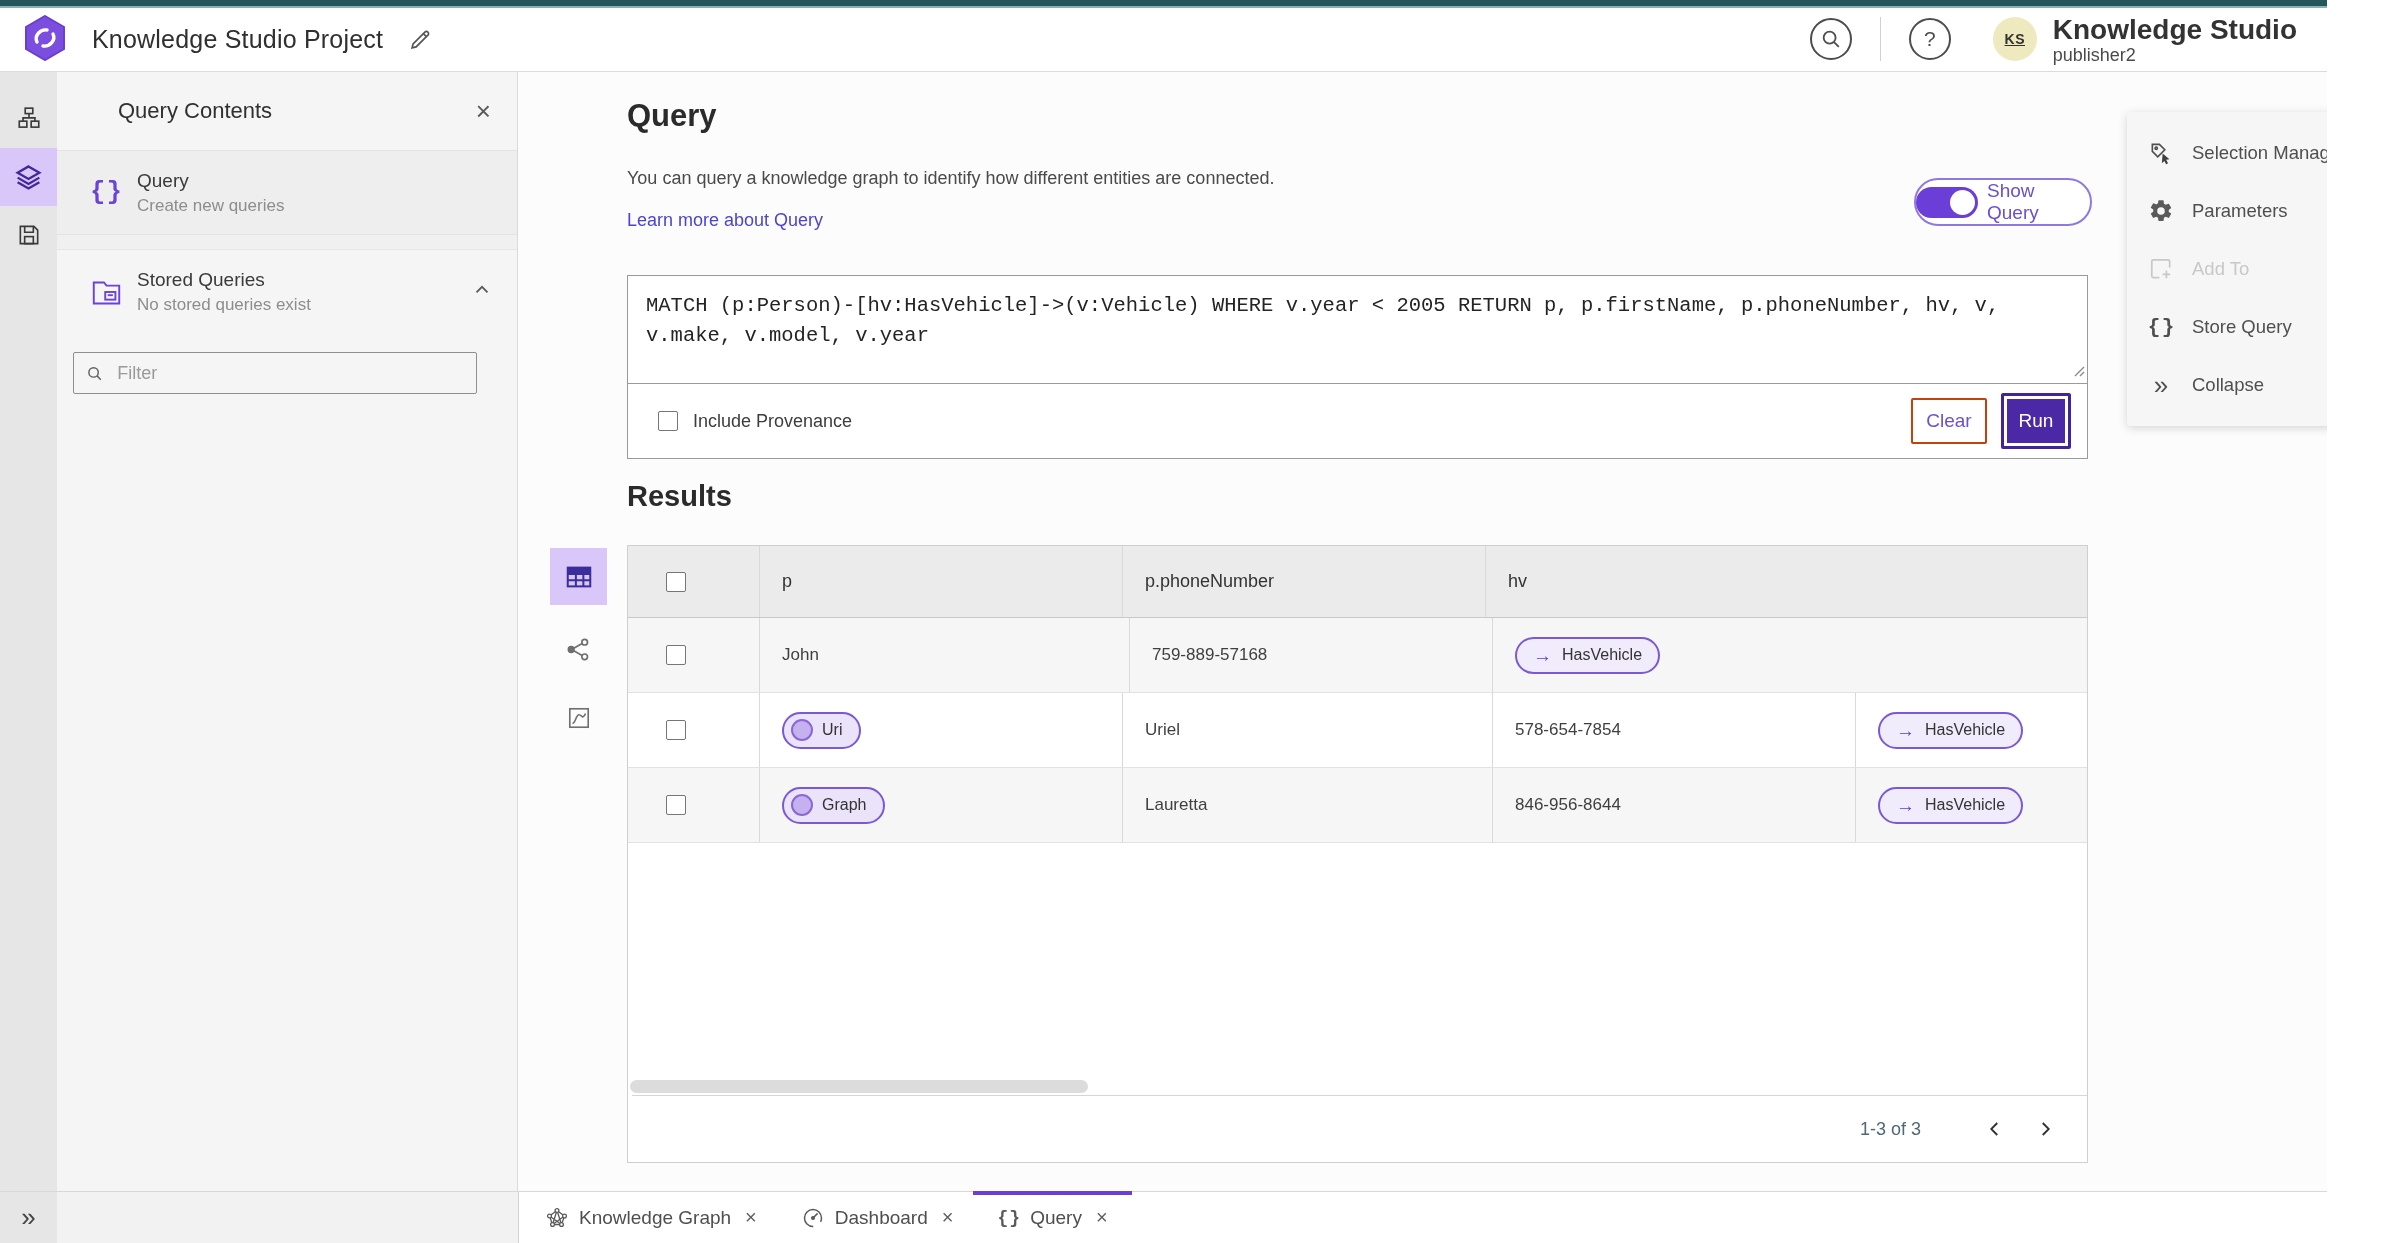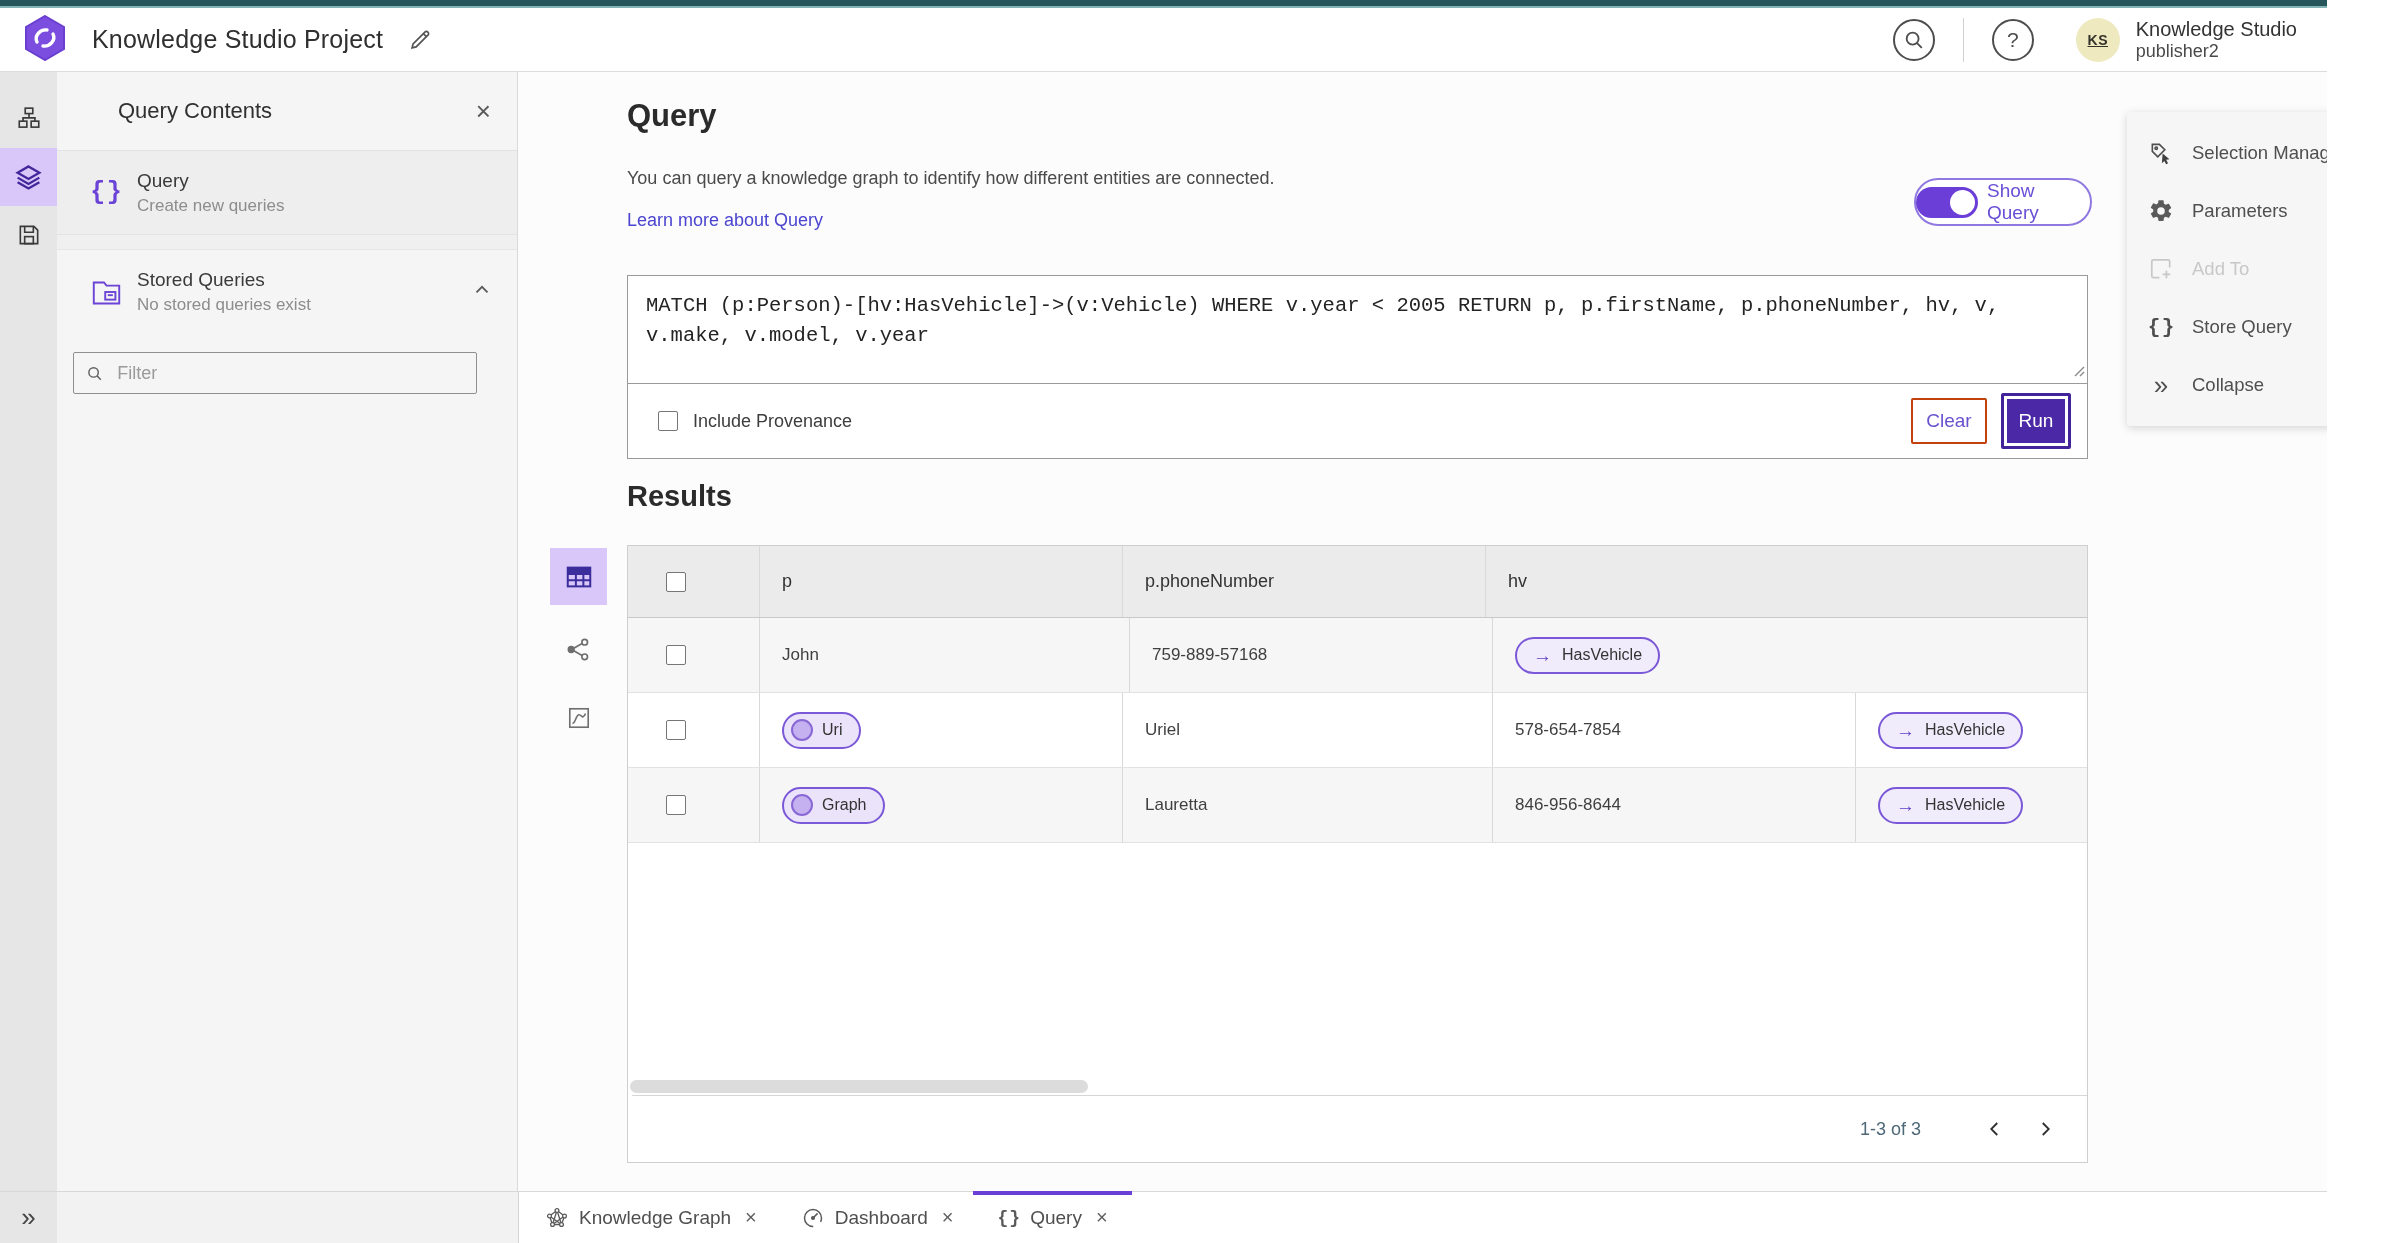--- a/index.html
+++ b/index.html
@@ -14,21 +14,21 @@
               display:flex;align-items:center;padding:0 30px 0 24px;box-sizing:border-box;}
   .app-title{margin-left:26px;font-size:25px;color:#2f2f2f;letter-spacing:.2px;}
   .pencil-btn{margin-left:24px;display:flex;align-items:center;}
   .hdr-right{margin-left:auto;display:flex;align-items:center;}
   .icon-circle{width:42px;height:42px;border:2px solid #4d4d4d;border-radius:50%;display:flex;align-items:center;justify-content:center;box-sizing:border-box;background:#fff;}
   .help-mark{font-size:21px;color:#4d4d4d;}
   .hdr-divider{width:1px;height:44px;background:#d0d0d0;margin:0 28px;}
   .avatar{width:44px;height:44px;border-radius:50%;background:#efe9c0;display:flex;align-items:center;justify-content:center;
           font-size:14px;color:#33322a;margin-left:42px;font-weight:bold;letter-spacing:.5px;text-decoration:underline;}
   .user-block{margin-left:16px;line-height:1.12;}
-  .product-name{font-size:20px;font-weight:normal;color:#333;}
+  .product-name{font-size:28px;font-weight:bold;color:#333;}
   .user-name{font-size:18px;color:#4a4a4a;}
 
   
   .left-rail{position:absolute;top:72px;bottom:52px;left:0;width:57px;background:#e6e6e6;padding-top:18px;box-sizing:border-box;}
   .rail-btn{width:57px;height:58px;display:flex;align-items:center;justify-content:center;}
   .rail-btn.active{background:#d8c7f8;}
 
   
   .side-panel{position:absolute;top:72px;bottom:52px;left:57px;width:461px;background:#f5f5f5;border-right:1px solid #dadada;box-sizing:border-box;}
   .panel-header{height:78px;display:flex;align-items:center;padding:0 26px 0 61px;border-bottom:1px solid #e3e3e3;}

